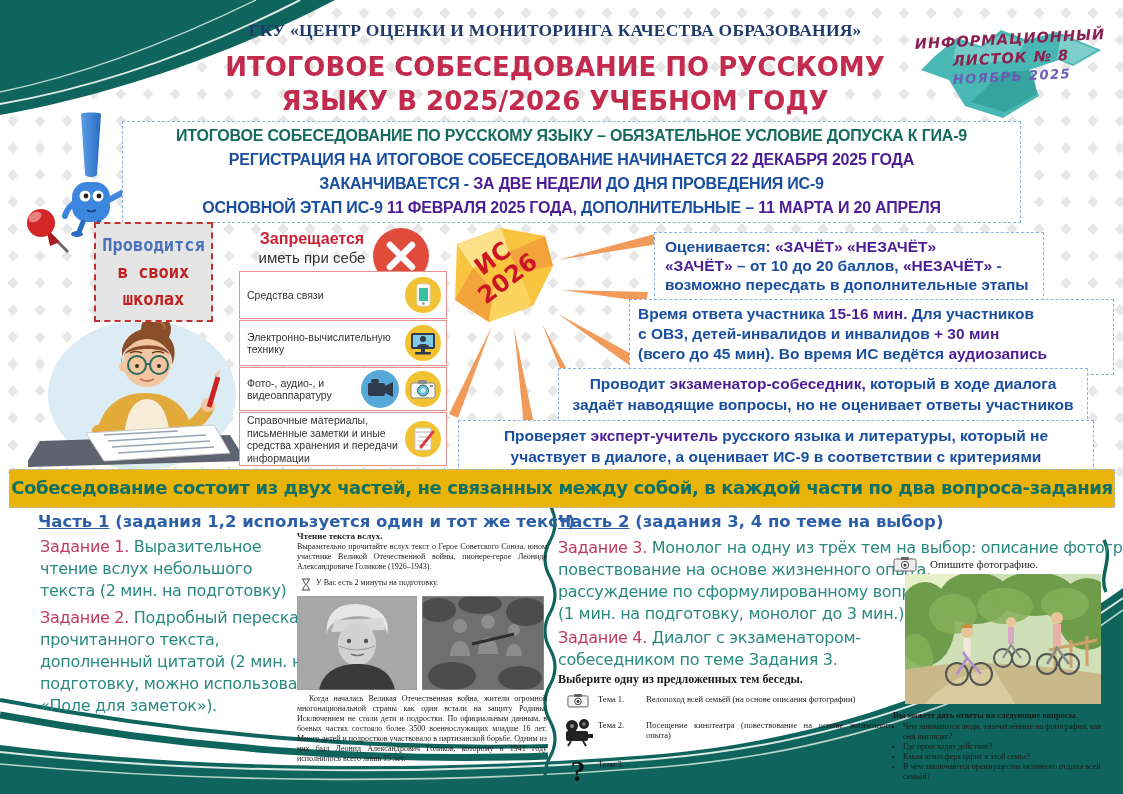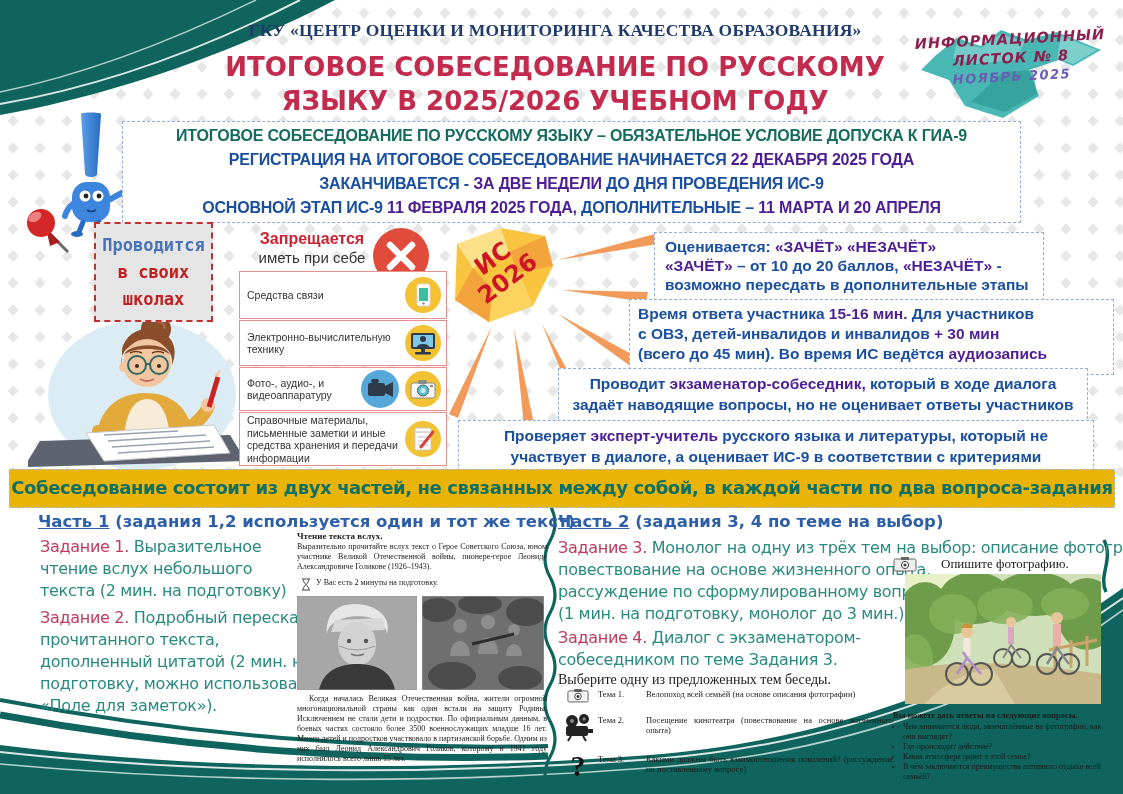--- a/index.html
+++ b/index.html
@@ -66,28 +66,28 @@
   #t3 div{white-space:nowrap;}
   #t4{left:558px;top:627px;width:310px;}
   
   .rsheet{left:297px;top:531px;width:250px;z-index:3;font-family:"Liberation Serif",serif;color:#1a1a1a;}
   .rsheet .rt{font-weight:bold;font-size:9px;}
   .rsheet .ri{font-size:8px;line-height:10px;text-align:justify;margin-top:1px;}
   .rsheet .timer{display:flex;align-items:flex-start;gap:5px;font-size:8px;margin:6px 0 5px 4px;}
   .rsheet .photos{display:flex;gap:5px;}
   .rsheet .rb{font-size:8px;line-height:10px;text-align:justify;margin-top:4px;text-indent:12px;}
   
-  .photocap{left:893px;top:556px;z-index:3;display:flex;align-items:center;gap:24px;
-            font-family:"Liberation Serif",serif;font-size:13px;color:#222;}
+  .photocap{left:893px;top:556px;z-index:3;display:flex;align-items:center;gap:13px;
+            font-family:"Liberation Serif",serif;font-size:11px;color:#222;}
   .bigphoto{left:905px;top:574px;z-index:3;}
   .questions{left:893px;top:710px;width:220px;z-index:3;font-family:"Liberation Serif",serif;color:#1a1a1a;}
   .questions .qt{font-weight:bold;font-size:8.5px;}
   .questions ul{margin:2px 0 0 10px;padding:0;font-size:8px;line-height:10px;}
   .topics{left:558px;top:672px;width:335px;z-index:3;font-family:"Liberation Serif",serif;color:#1a1a1a;}
-  .topics .tt{font-weight:normal;font-size:14px;margin-bottom:0;}
+  .topics .tt{font-weight:bold;font-size:12px;margin-bottom:6px;}
   .trow{display:flex;align-items:flex-start;margin-bottom:11px;}
   .trow .tic{width:40px;display:flex;justify-content:center;flex:none;}
   .trow .tlab{width:48px;flex:none;font-size:8.5px;padding-top:1px;}
   .trow .ttx{flex:1;font-size:8.5px;line-height:10px;text-align:justify;padding-top:1px;}
   .qmark{font-family:"Liberation Serif",serif;font-weight:bold;font-size:30px;line-height:26px;color:#111;}
   
   .deco0{z-index:0;} .deco1{z-index:1;} .deco2{z-index:2;}
 </style>
 </head>
 <body>
@@ -492,17 +492,16 @@
         </svg>
       </span>
       <span class="tlab">Тема 2.</span>
       <span class="ttx">Посещение кинотеатра (повествование на основе жизненного опыта)</span>
     </div>
     <div class="trow">
       <span class="tic">
           <span class="qmark">?</span>
         </span>
       <span class="tlab">Тема 3.</span>
-      <span class="ttx">Какими должны быть взаимоотношения поколений? (рассуждение по поставленному вопросу)</span>
     </div>
   </div>
 
 </div>
 
 </body></html>

